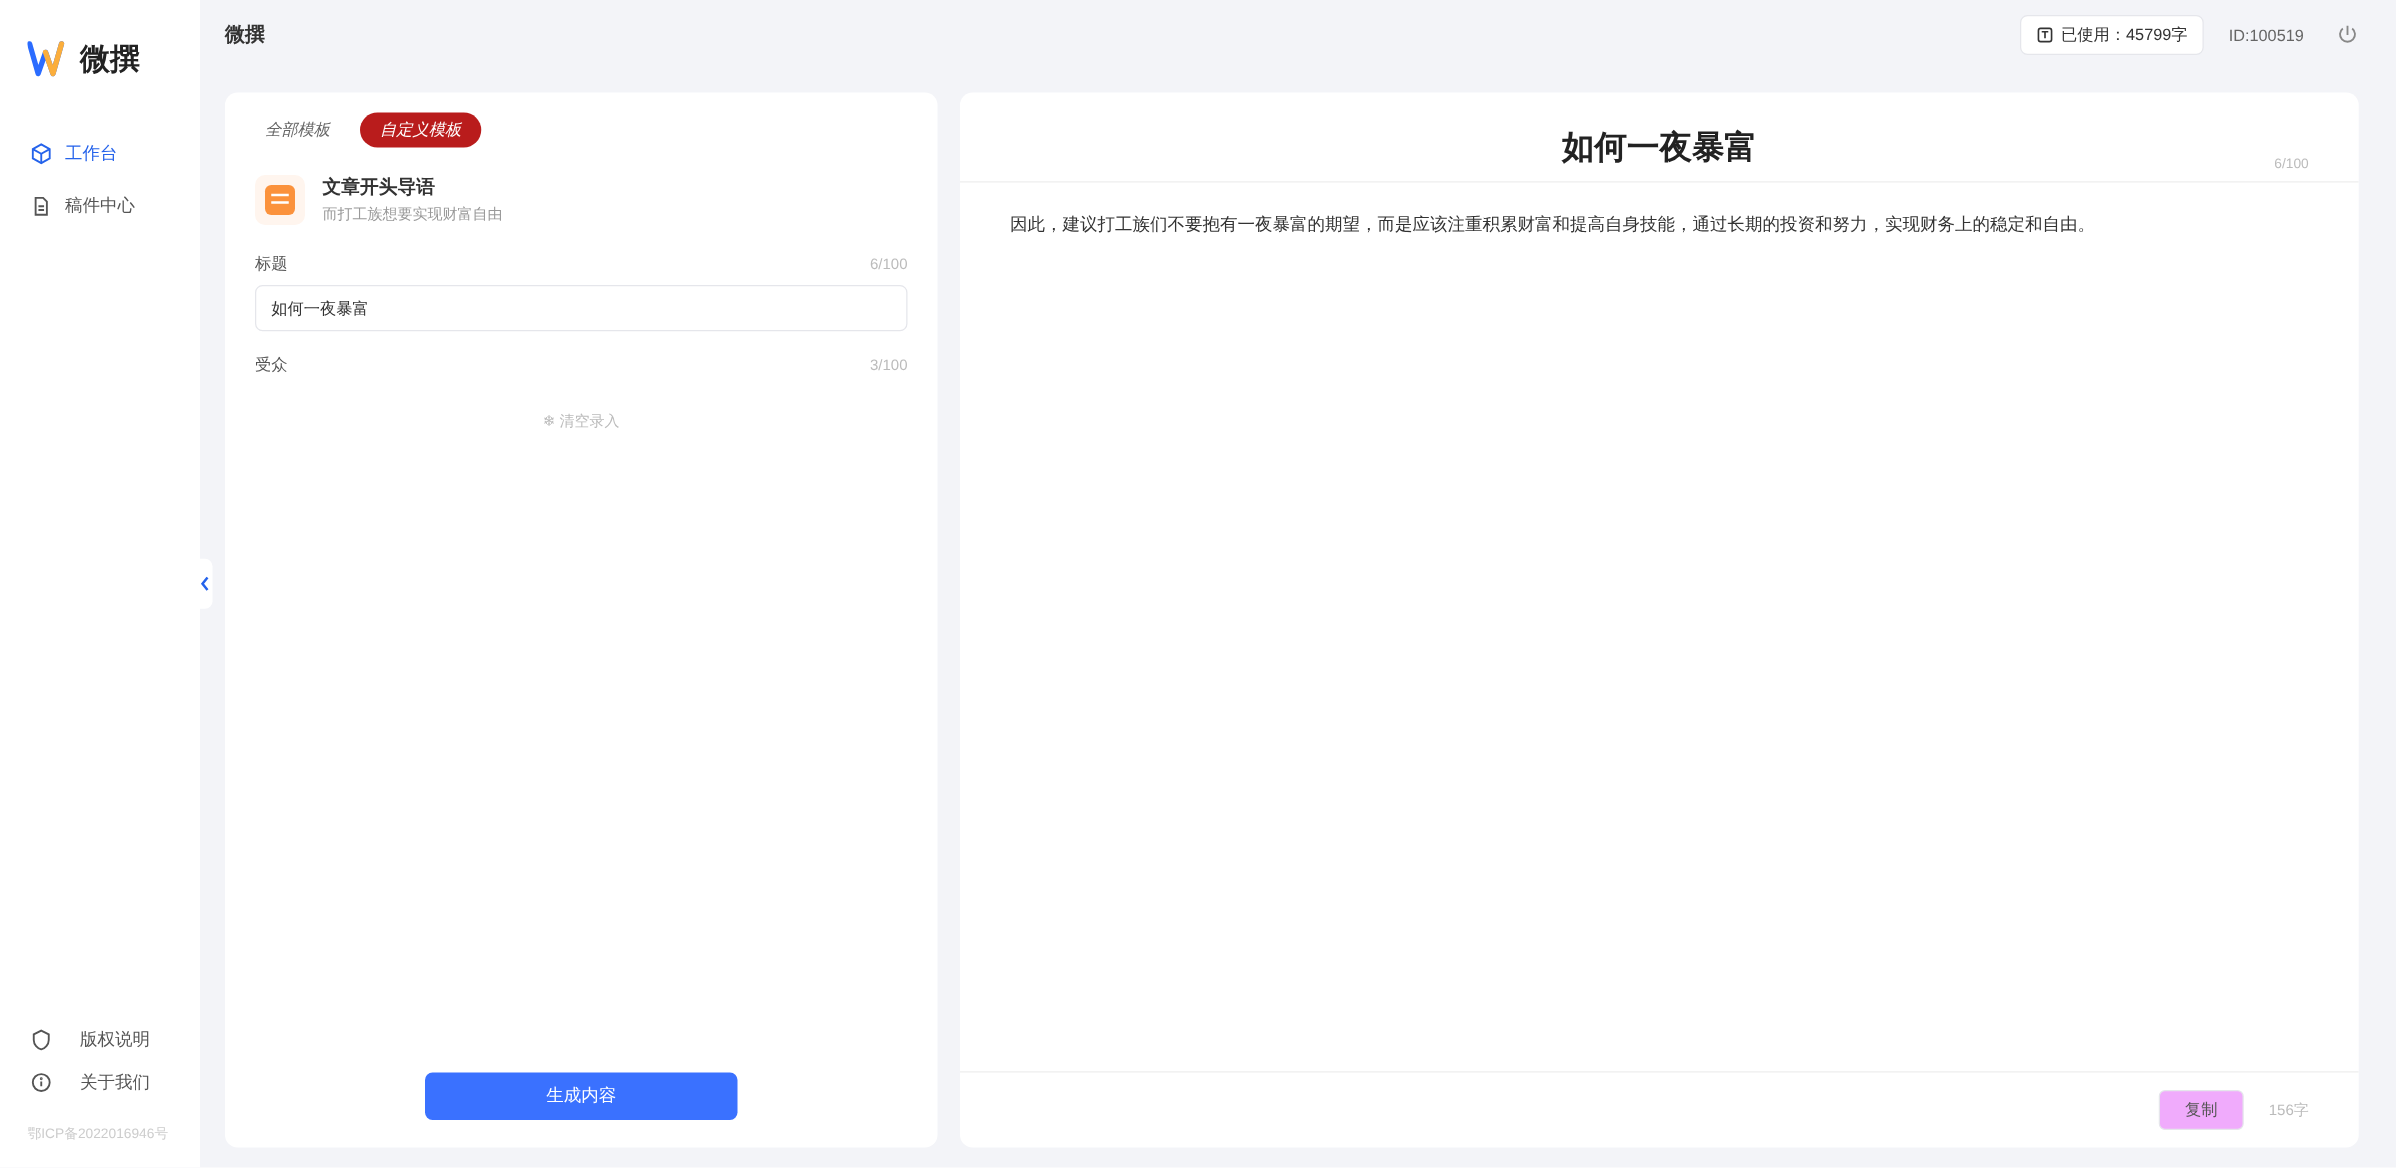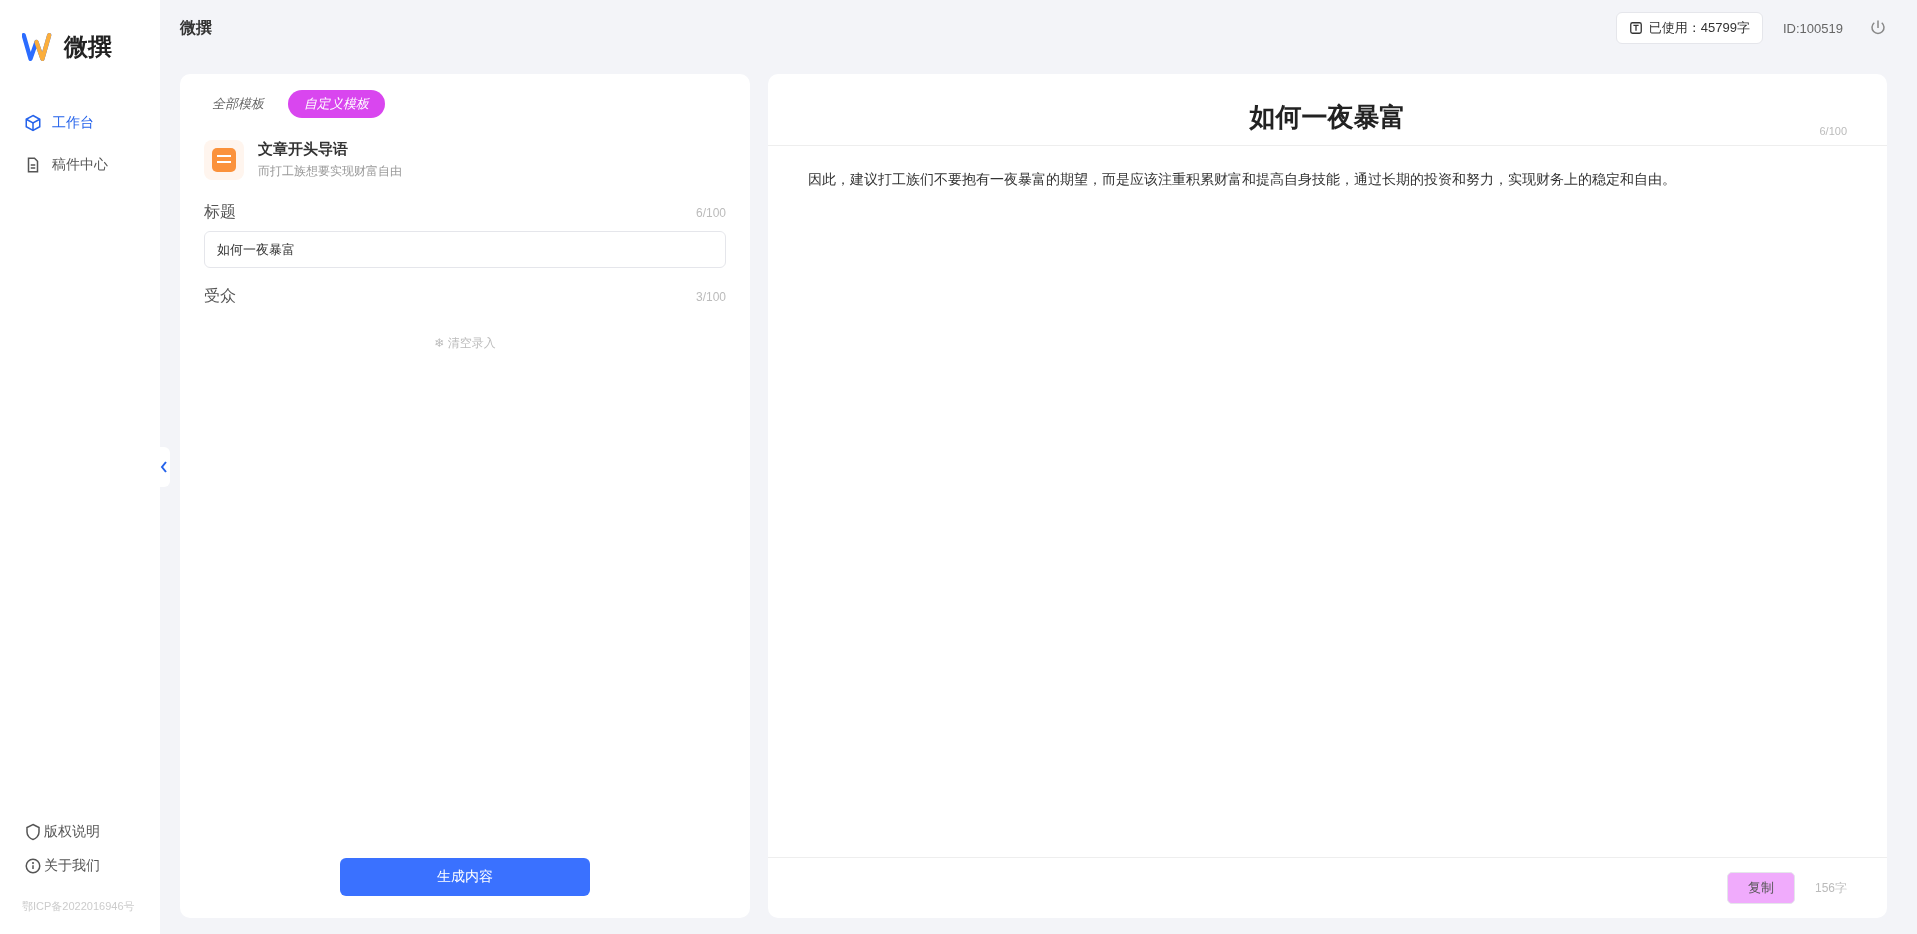--- a/index.html
+++ b/index.html
@@ -40,21 +40,21 @@
   border-radius: 6px;
   cursor: pointer;
   font-size: 14px;
   color: #555;
   margin-bottom: 4px;
 }
 .nav-item.active { color: #2563eb; }
 .nav-item svg { width: 18px; height: 18px; flex-shrink: 0; }
 .sidebar-bottom { padding: 0 12px 10px 12px; }
 .sidebar-footer-link {
-  display: flex; align-items: center; gap: 2px;
+  display: flex; align-items: center; gap: 22px;
   padding: 8px 12px;
   font-size: 14px;
   color: #555;
   cursor: pointer;
 }
 .sidebar-footer-link svg { width: 18px; height: 18px; }
 .icp {
   font-size: 11px; color: #ccc; padding: 6px 22px 0 22px;
 }
 .collapse-handle {
@@ -117,21 +117,21 @@
 .tab {
   padding: 5px 16px;
   border-radius: 14px;
   font-size: 13px;
   cursor: pointer;
   color: #666;
   background: transparent;
   font-style: italic;
 }
 .tab.active {
-  background: #d946ef;
+  background: #b91c1c;
   color: #fff;
 }
 .template-header {
   display: flex; gap: 14px; align-items: flex-start;
   padding: 14px 24px 10px 24px;
 }
 .template-icon {
   width: 40px; height: 40px;
   background: #fff5ee;
   border-radius: 8px;
@@ -150,21 +150,21 @@
 .template-icon-inner::before { top: 7px; }
 .template-icon-inner::after { top: 13px; }
 .template-title { font-size: 15px; font-weight: 600; color: #333; margin-bottom: 4px; }
 .template-desc { font-size: 12px; color: #999; }
 .form-area { padding: 12px 24px 0 24px; flex: 1; overflow: auto; }
 .field { margin-bottom: 18px; }
 .field-head {
   display: flex; justify-content: space-between; align-items: center;
   margin-bottom: 8px;
 }
-.field-label { font-size: 16px; color: #555; }
+.field-label { font-size: 13px; color: #555; }
 .field-count { font-size: 12px; color: #bbb; }
 .field-input {
   width: 100%;
   border: 1px solid #e5e6eb;
   border-radius: 6px;
   padding: 10px 12px;
   font-size: 13px;
   color: #333;
   outline: none;
 }

